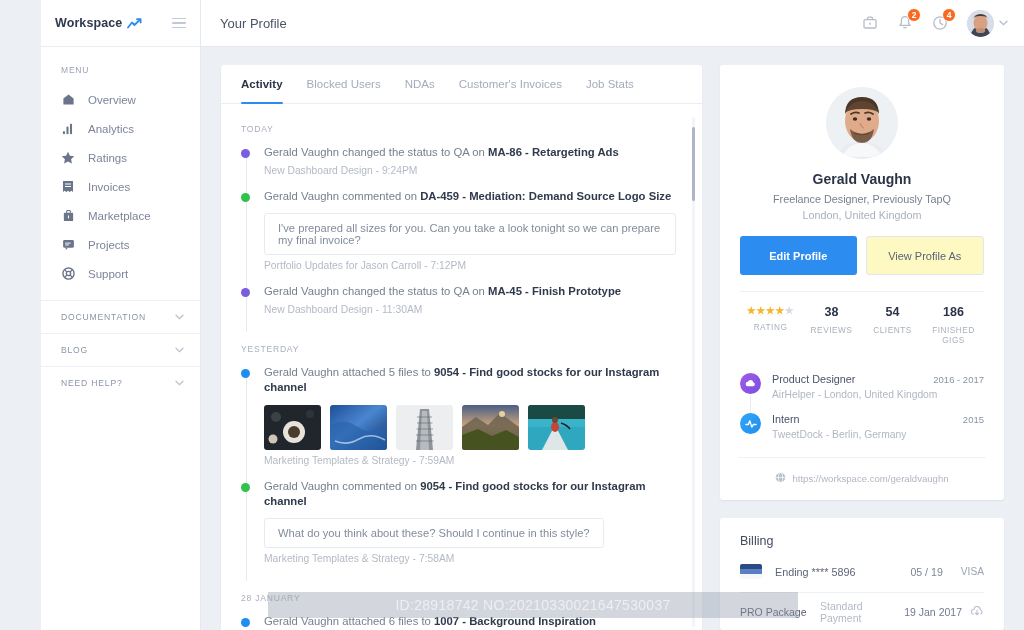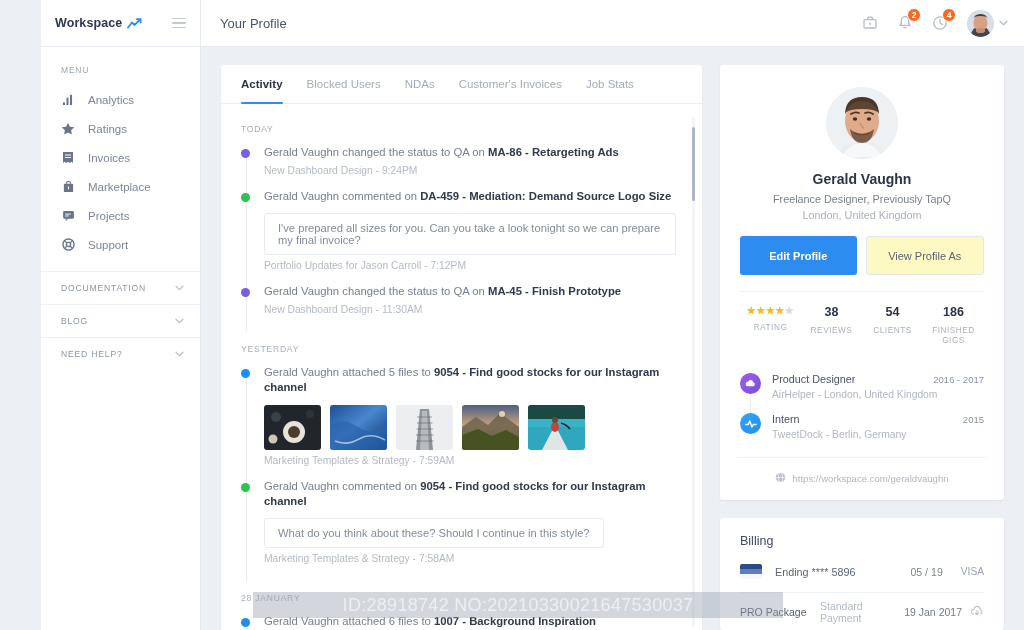--- a/index.html
+++ b/index.html
@@ -184,23 +184,23 @@
   }
   .wm-logo .wmtxt {
     font-family: "DejaVu Serif", serif; font-size: 17px; font-style: italic;
     color: #fff; -webkit-text-stroke: 1px #b9c1cf; letter-spacing: .5px;
   }
   .wm-cjk {
     font-size: 15px; color: #fff; -webkit-text-stroke: 1.2px #b9c1cf; letter-spacing: 1px;
     font-family: "DejaVu Sans", sans-serif; font-weight: bold;
   }
   .wm-id {
-    position: absolute; left: 253px; bottom: 12px; width: 530px; height: 26px;
+    position: absolute; left: 268px; bottom: 12px; width: 530px; height: 26px;
     background: rgba(150,160,175,.42); display: flex; align-items: center; justify-content: center;
-    color: #eceff4; font-size: 18px; letter-spacing: .3px; pointer-events: none;
+    color: #eceff4; font-size: 14px; letter-spacing: .3px; pointer-events: none;
     font-family: "Liberation Sans", sans-serif;
   }
 </style>
 </head>
 <body>
 
 <div class="app">
 
   <aside class="sidebar">
     <div class="brand">
@@ -213,20 +213,28 @@
       </span>
       <span class="hamburger">
           <span></span>
           <span></span>
           <span></span>
         </span>
     </div>
 
     <div class="menu-label">MENU</div>
 
+    <div class="nav-item">
+      <span class="ico">
+        <svg width="13" height="13" viewBox="0 0 14 14">
+            <path d="M7 1.5 L1.5 6 L1.5 12.5 L12.5 12.5 L12.5 6 Z" fill="#6b7589"></path>
+          </svg>
+      </span>
+      <span class="lbl">Overview</span>
+    </div>
     <div class="nav-item">
       <span class="ico">
         <svg width="13" height="13" viewBox="0 0 14 14">
             <rect x="1" y="10" width="2.2" height="3" fill="#6b7589"></rect>
             <rect x="4.8" y="5" width="2.2" height="8" fill="#6b7589"></rect>
             <rect x="8.6" y="2" width="2.2" height="11" fill="#6b7589"></rect>
           </svg>
       </span>
       <span class="lbl">Analytics</span>
     </div>

